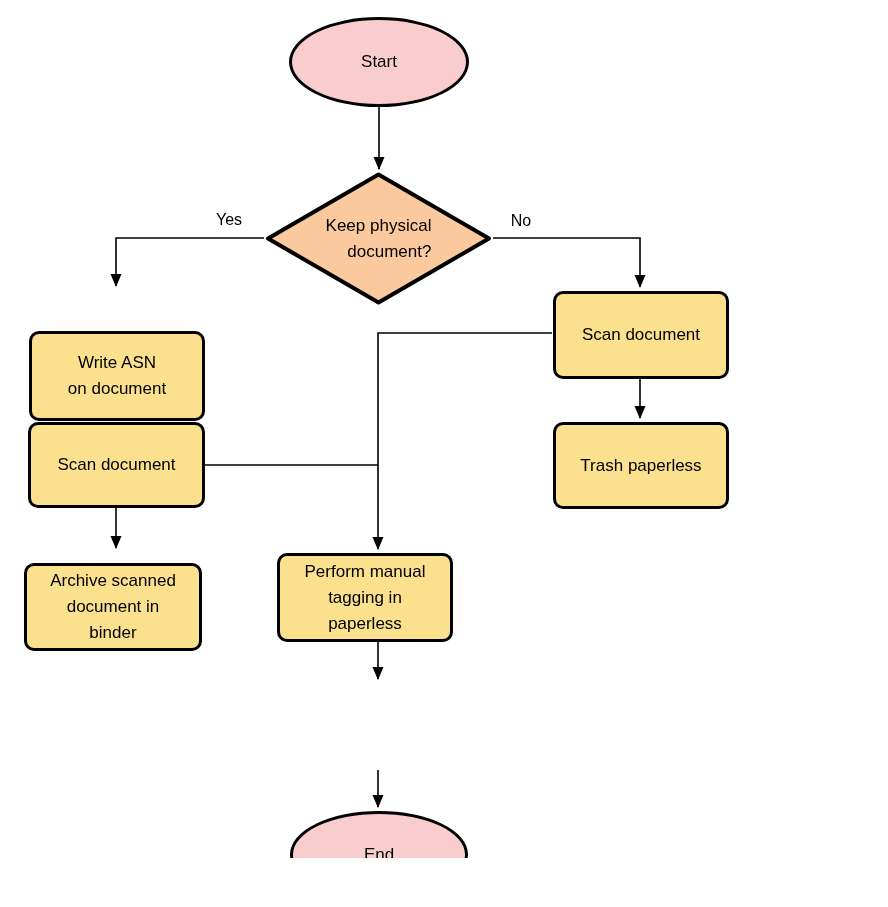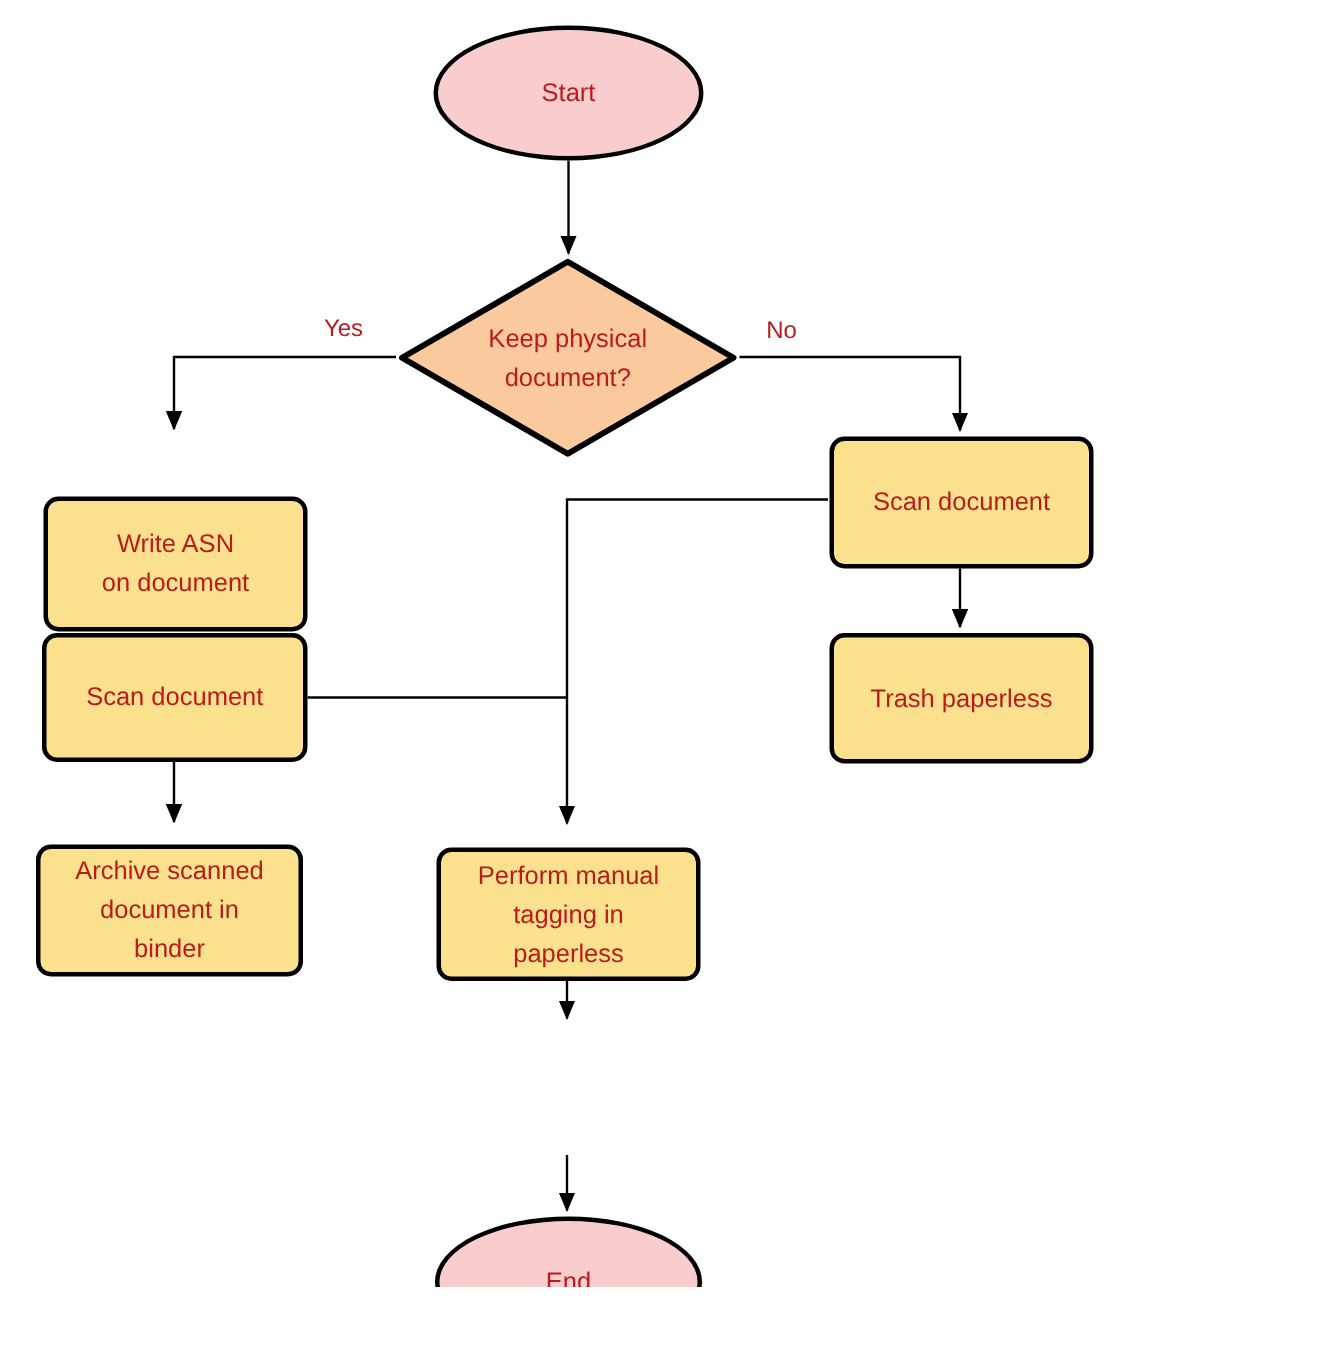--- a/index.html
+++ b/index.html
@@ -3,21 +3,21 @@
 <meta charset="utf-8">
 <style>
   html, body { margin: 0; padding: 0; background: #ffffff; }
   .canvas {
     position: relative;
     width: 888px;
     height: 858px;
     background: #ffffff;
     overflow: hidden;
     font-family: "Liberation Sans", "DejaVu Sans", sans-serif;
-    color: #b91c1c;
+    color: #000000;
   }
   .edges {
     position: absolute;
     left: 0; top: 0;
     pointer-events: none;
   }
   .node {
     position: absolute;
     display: flex;
     align-items: center;
@@ -33,31 +33,31 @@
     border: 3.3px solid var(--stroke, #000);
     border-radius: 10px;
   }
   .terminal {
     background: var(--terminal-fill, #F9CDCD);
     border: 3.5px solid var(--stroke, #000);
     border-radius: 50%;
   }
   .decision-wrap { background: transparent; border: none; }
   .decision-wrap svg { position: absolute; left: 0; top: 0; }
-  .decision-label { position: relative; z-index: 1; }
+  .decision-label { position: relative; z-index: 1; text-align: right; }
 
   
   #node-start      { left: 289px; top: 17px;  width: 180px; height: 90px; }
   #node-decision   { left: 265px; top: 172px; width: 227px; height: 133px; }
   #node-write-asn  { left: 29px;  top: 290px; width: 176px; height: 90px; margin-top: 41px; }
   #node-scan-left  { left: 28px;  top: 422px; width: 177px; height: 86px; }
   #node-archive    { left: 24px;  top: 552px; width: 178px; height: 88px; margin-top: 11px; }
   #node-scan-right { left: 553px; top: 291px; width: 176px; height: 88px; }
   #node-trash      { left: 553px; top: 422px; width: 176px; height: 87px; }
-  #node-perform    { left: 291px; top: 553px; width: 176px; height: 89px; margin-top: 12px; }
+  #node-perform    { left: 277px; top: 553px; width: 176px; height: 89px; }
   #node-remove     { left: 291px; top: 683px; width: 175px; height: 87px; }
   #node-end        { left: 290px; top: 811px; width: 178px; height: 87px; }
 
   .edge-label {
     position: absolute;
     font-size: 16px;
     text-align: center;
   }
   #label-yes { left: 203px; top: 211px; width: 52px; }
   #label-no  { left: 498px; top: 212px; width: 46px; }

